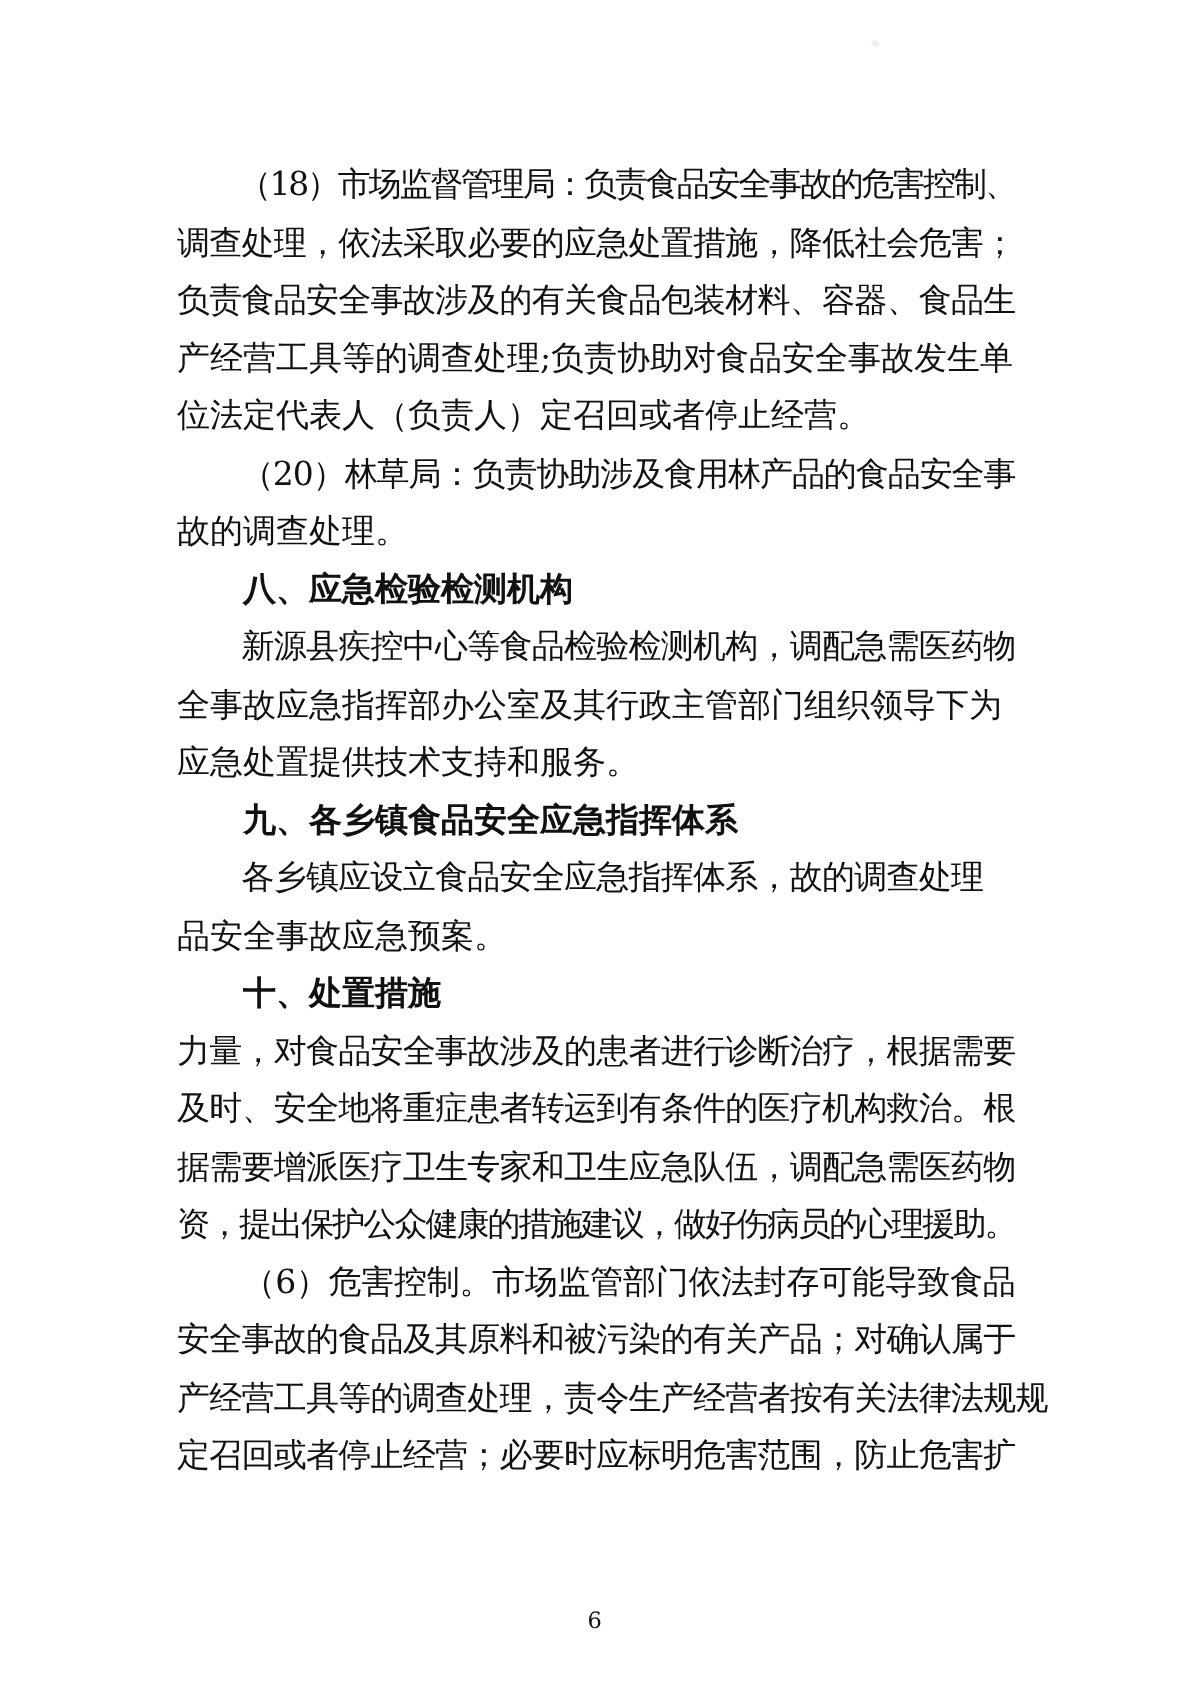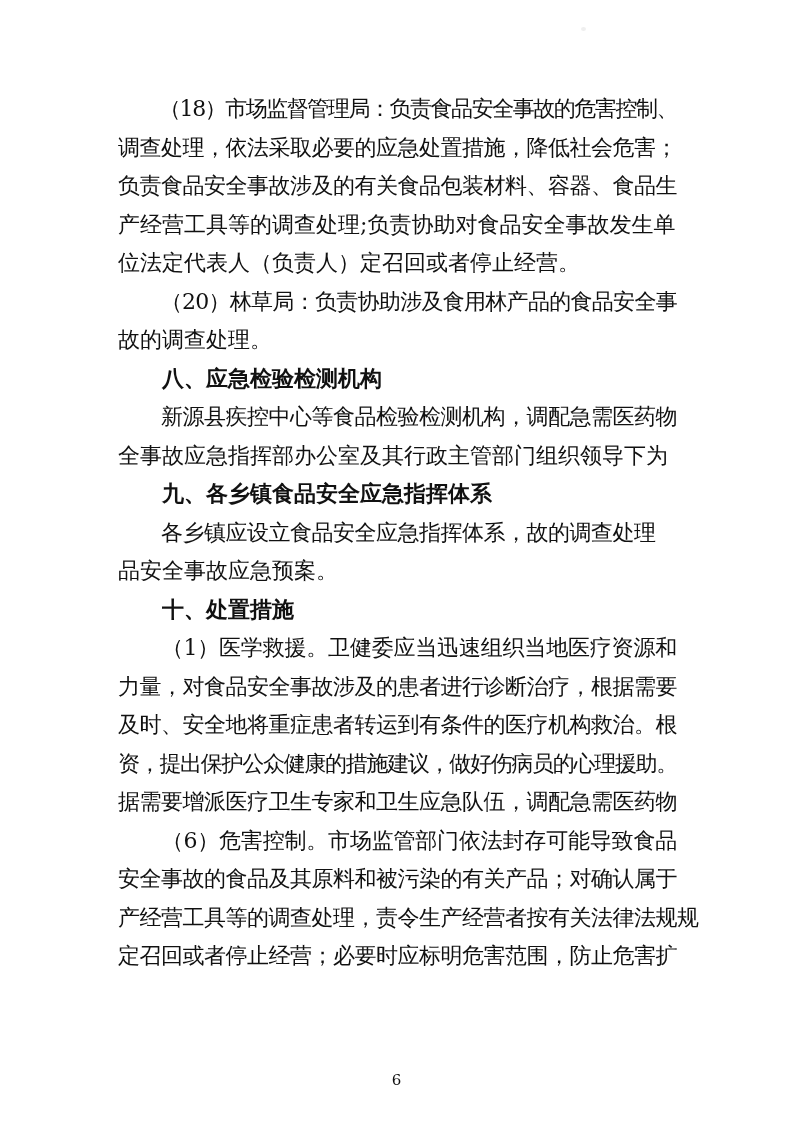--- a/index.html
+++ b/index.html
@@ -8,21 +8,21 @@
     width:793px;
     height:1122px;
     background:#ffffff;
     overflow:hidden;
     color:#111111;
     font-family:"DejaVu Serif","Liberation Serif",serif;
   }
   .text-block{
     position:absolute;
     left:118px;
-    top:90px;
+    top:105px;
     width:559px;
   }
   .line{
     height:38.5px;
     line-height:38.5px;
     font-size:22px;
     white-space:nowrap;
     overflow:visible;
   }
   .line.h{
@@ -70,41 +70,41 @@
       <div class="line">故的调查处理。</div>
     </div>
 
     <div>
       <div class="line h">　　八、应急检验检测机构</div>
     </div>
 
     <div>
       <div class="line j" style="letter-spacing: -0.5px;">　　新源县疾控中心等食品检验检测机构，调配急需医药物</div>
       <div class="line j">全事故应急指挥部办公室及其行政主管部门组织领导下为</div>
+      <div class="line">应急处置提供技术支持和服务。</div>
     </div>
 
     <div>
       <div class="line h">　　九、各乡镇食品安全应急指挥体系</div>
     </div>
 
     <div>
       <div class="line j" style="letter-spacing: -0.5px;">　　各乡镇应设立食品安全应急指挥体系，故的调查处理</div>
       <div class="line">品安全事故应急预案。</div>
     </div>
 
     <div>
       <div class="line h">　　十、处置措施</div>
     </div>
 
     <div>
-      <div class="line j" style="letter-spacing: -0.192308px;">　　（1）医学救援。卫健委应当迅速组织当地医疗资源和</div>
       <div class="line j" style="letter-spacing: -0.5px; text-align: center;">力量，对食品安全事故涉及的患者进行诊断治疗，根据需要</div>
       <div class="line j" style="letter-spacing: -0.5px;">及时、安全地将重症患者转运到有条件的医疗机构救治。根</div>
+      <div class="line j" style="letter-spacing: -0.5px;">据需要增派医疗卫生专家和卫生应急队伍，调配急需医药物</div>
       <div class="line j" style="letter-spacing: -1.2963px;">资，提出保护公众健康的措施建议，做好伤病员的心理援助。</div>
-      <div class="line j" style="letter-spacing: -0.5px;">据需要增派医疗卫生专家和卫生应急队伍，调配急需医药物</div>
     </div>
 
     <div>
       <div class="line j" style="letter-spacing: -0.192308px;">　　（6）危害控制。市场监管部门依法封存可能导致食品</div>
       <div class="line j" style="letter-spacing: -0.5px;">安全事故的食品及其原料和被污染的有关产品；对确认属于</div>
       <div class="line j" style="letter-spacing: -0.5px;">产经营工具等的调查处理，责令生产经营者按有关法律法规规</div>
       <div class="line j" style="letter-spacing: -0.5px; text-align: right;">定召回或者停止经营；必要时应标明危害范围，防止危害扩</div>
     </div>
 
   </div>

